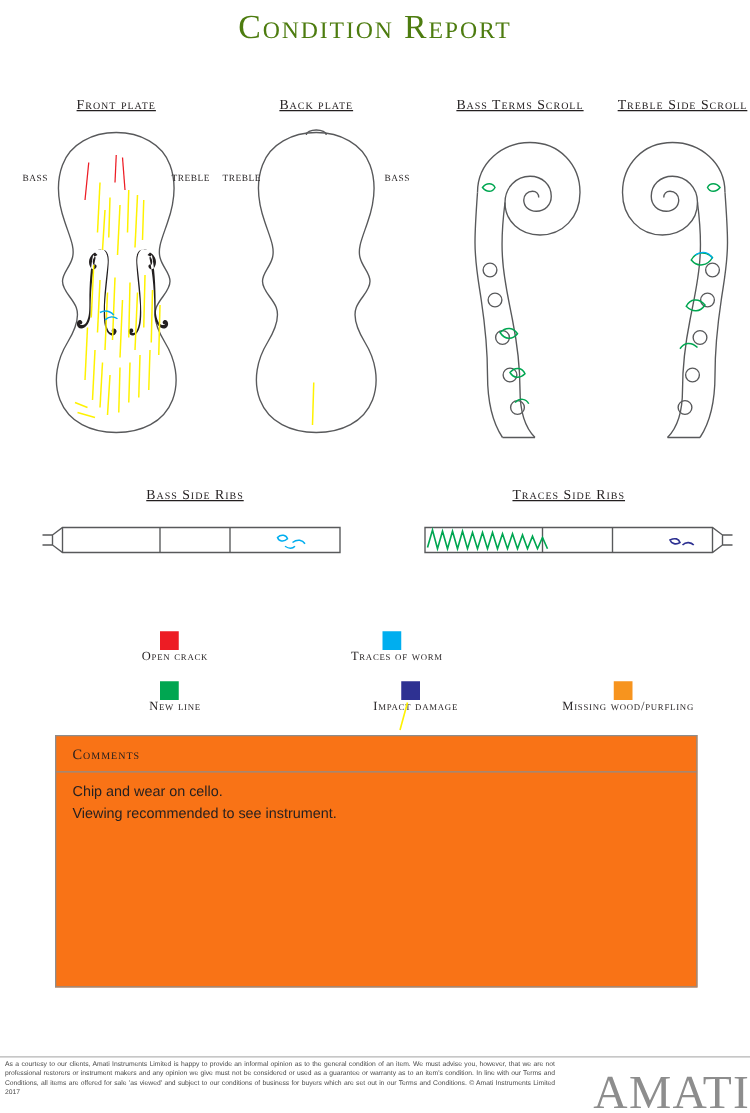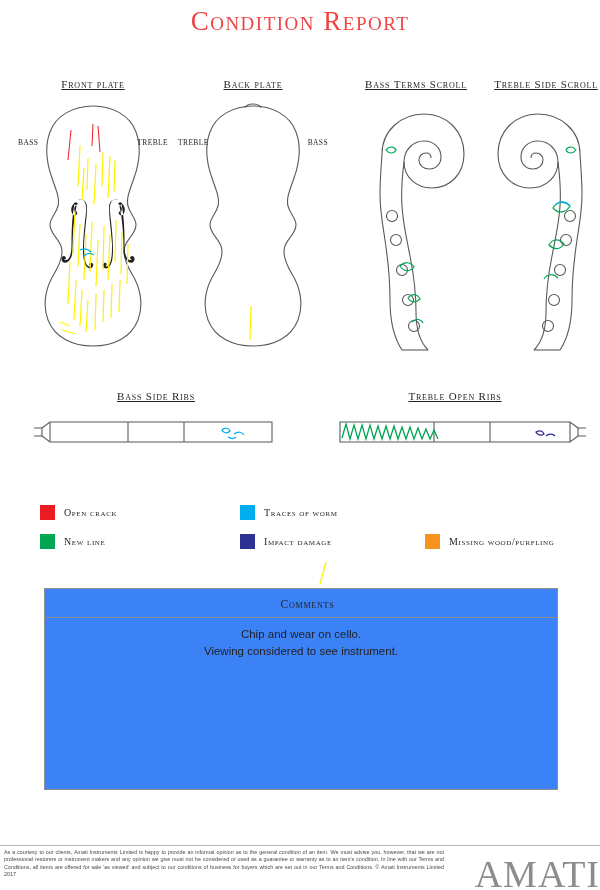--- a/index.html
+++ b/index.html
@@ -21,21 +21,21 @@
     height: 890px;
   }
   
   .title {
     text-align: center;
     font-family: "Liberation Serif", serif;
     font-size: 27px;
     letter-spacing: 1.5px;
     font-variant: small-caps;
     padding-top: 6px;
-    color: #ef4444;
+    color: #4d7c0f;
   }
   
   .caption {
     font-variant: small-caps;
     font-size: 11px;
     letter-spacing: 0.8px;
     text-align: center;
     color: #231f20;
     text-decoration: underline;
   }
@@ -76,20 +76,21 @@
     left: 40px;
     width: 540px;
   }
   .legend-row {
     display: flex;
     margin-bottom: 14px;
   }
   .legend-item {
     display: flex;
     align-items: center;
+    flex-direction: column;
   }
   .legend-item .sw {
     width: 15px;
     height: 15px;
     margin-right: 9px;
     flex: 0 0 auto;
   }
   .legend-item .lbl {
     font-variant: small-caps;
     font-size: 10px;
@@ -101,22 +102,21 @@
   .col2 { width: 185px; }
   .col3 { width: 155px; }
   
   .comments {
     position: absolute;
     left: 44px;
     top: 588px;
     width: 512px;
     height: 200px;
     border: 1px solid #8d8d8d;
-    background: #3b82f6;
-    text-align: center;
+    background: #f97316;
   }
   .comments-title {
     font-variant: small-caps;
     font-size: 11.5px;
     letter-spacing: 0.8px;
     padding: 9px 0 7px 13px;
     border-bottom: 1px solid #8d8d8d;
     color: #231f20;
   }
   .comments-body {
@@ -396,21 +396,21 @@
         </g>
         <g stroke="#00aeef" stroke-width="1.2" fill="none">
           <path d="M190 22 c3 -3 7 -2 8 1 c-3 3 -7 2 -8 -1 z"></path>
           <path d="M202 26 c4 -3 8 -2 10 1"></path>
           <path d="M196 29 c3 2 6 2 8 0"></path>
         </g>
       </svg>
     </div>
 
     <div class="rib-block" style="left:310px; top:0; width:266px;">
-      <div class="caption">Treble Open Ribs</div>
+      <div class="caption">Traces Side Ribs</div>
       <svg width="266" height="48" viewBox="0 0 266 48" style="margin-top:6px;">
         <g fill="none" stroke="#58595b" stroke-width="1.1">
           <path d="M256 20 L248 14 L18 14 L18 34 L248 34 L256 28 Z"></path>
           <path d="M112 14 L112 34"></path>
           <path d="M168 14 L168 34"></path>
           <path d="M248 14 L248 34"></path>
           <path d="M256 20 L264 20 M256 28 L264 28"></path>
         </g>
         <g stroke="#00a651" stroke-width="1.3" fill="none">
           <path d="M20 30 L24 16 L28 31 L32 17 L36 31 L40 17 L44 31 L48 17 L52 31
@@ -453,21 +453,21 @@
   </div>
 
   <svg style="position:absolute; left:310px; top:560px;" width="40" height="28">
     <path d="M16 2 L10 24" stroke="#fff200" stroke-width="1.3" fill="none"></path>
   </svg>
 
   <div class="comments">
     <div class="comments-title">Comments</div>
     <div class="comments-body">
       <div>Chip and wear on cello.</div>
-      <div>Viewing considered to see instrument.</div>
+      <div>Viewing recommended to see instrument.</div>
     </div>
   </div>
 
   <div class="footer">
     <div class="footer-rule"></div>
     <div class="footer-text">As a courtesy to our clients, Amati Instruments Limited is happy to provide an informal opinion as to the general condition of an item. We must advise you, however, that we are not professional restorers or instrument makers and any opinion we give must not be considered or used as a guarantee or warranty as to an item's condition. In line with our Terms and Conditions, all items are offered for sale 'as viewed' and subject to our conditions of business for buyers which are set out in our Terms and Conditions. © Amati Instruments Limited 2017</div>
     <div class="brand">AMATI</div>
   </div>
 
 </div>

